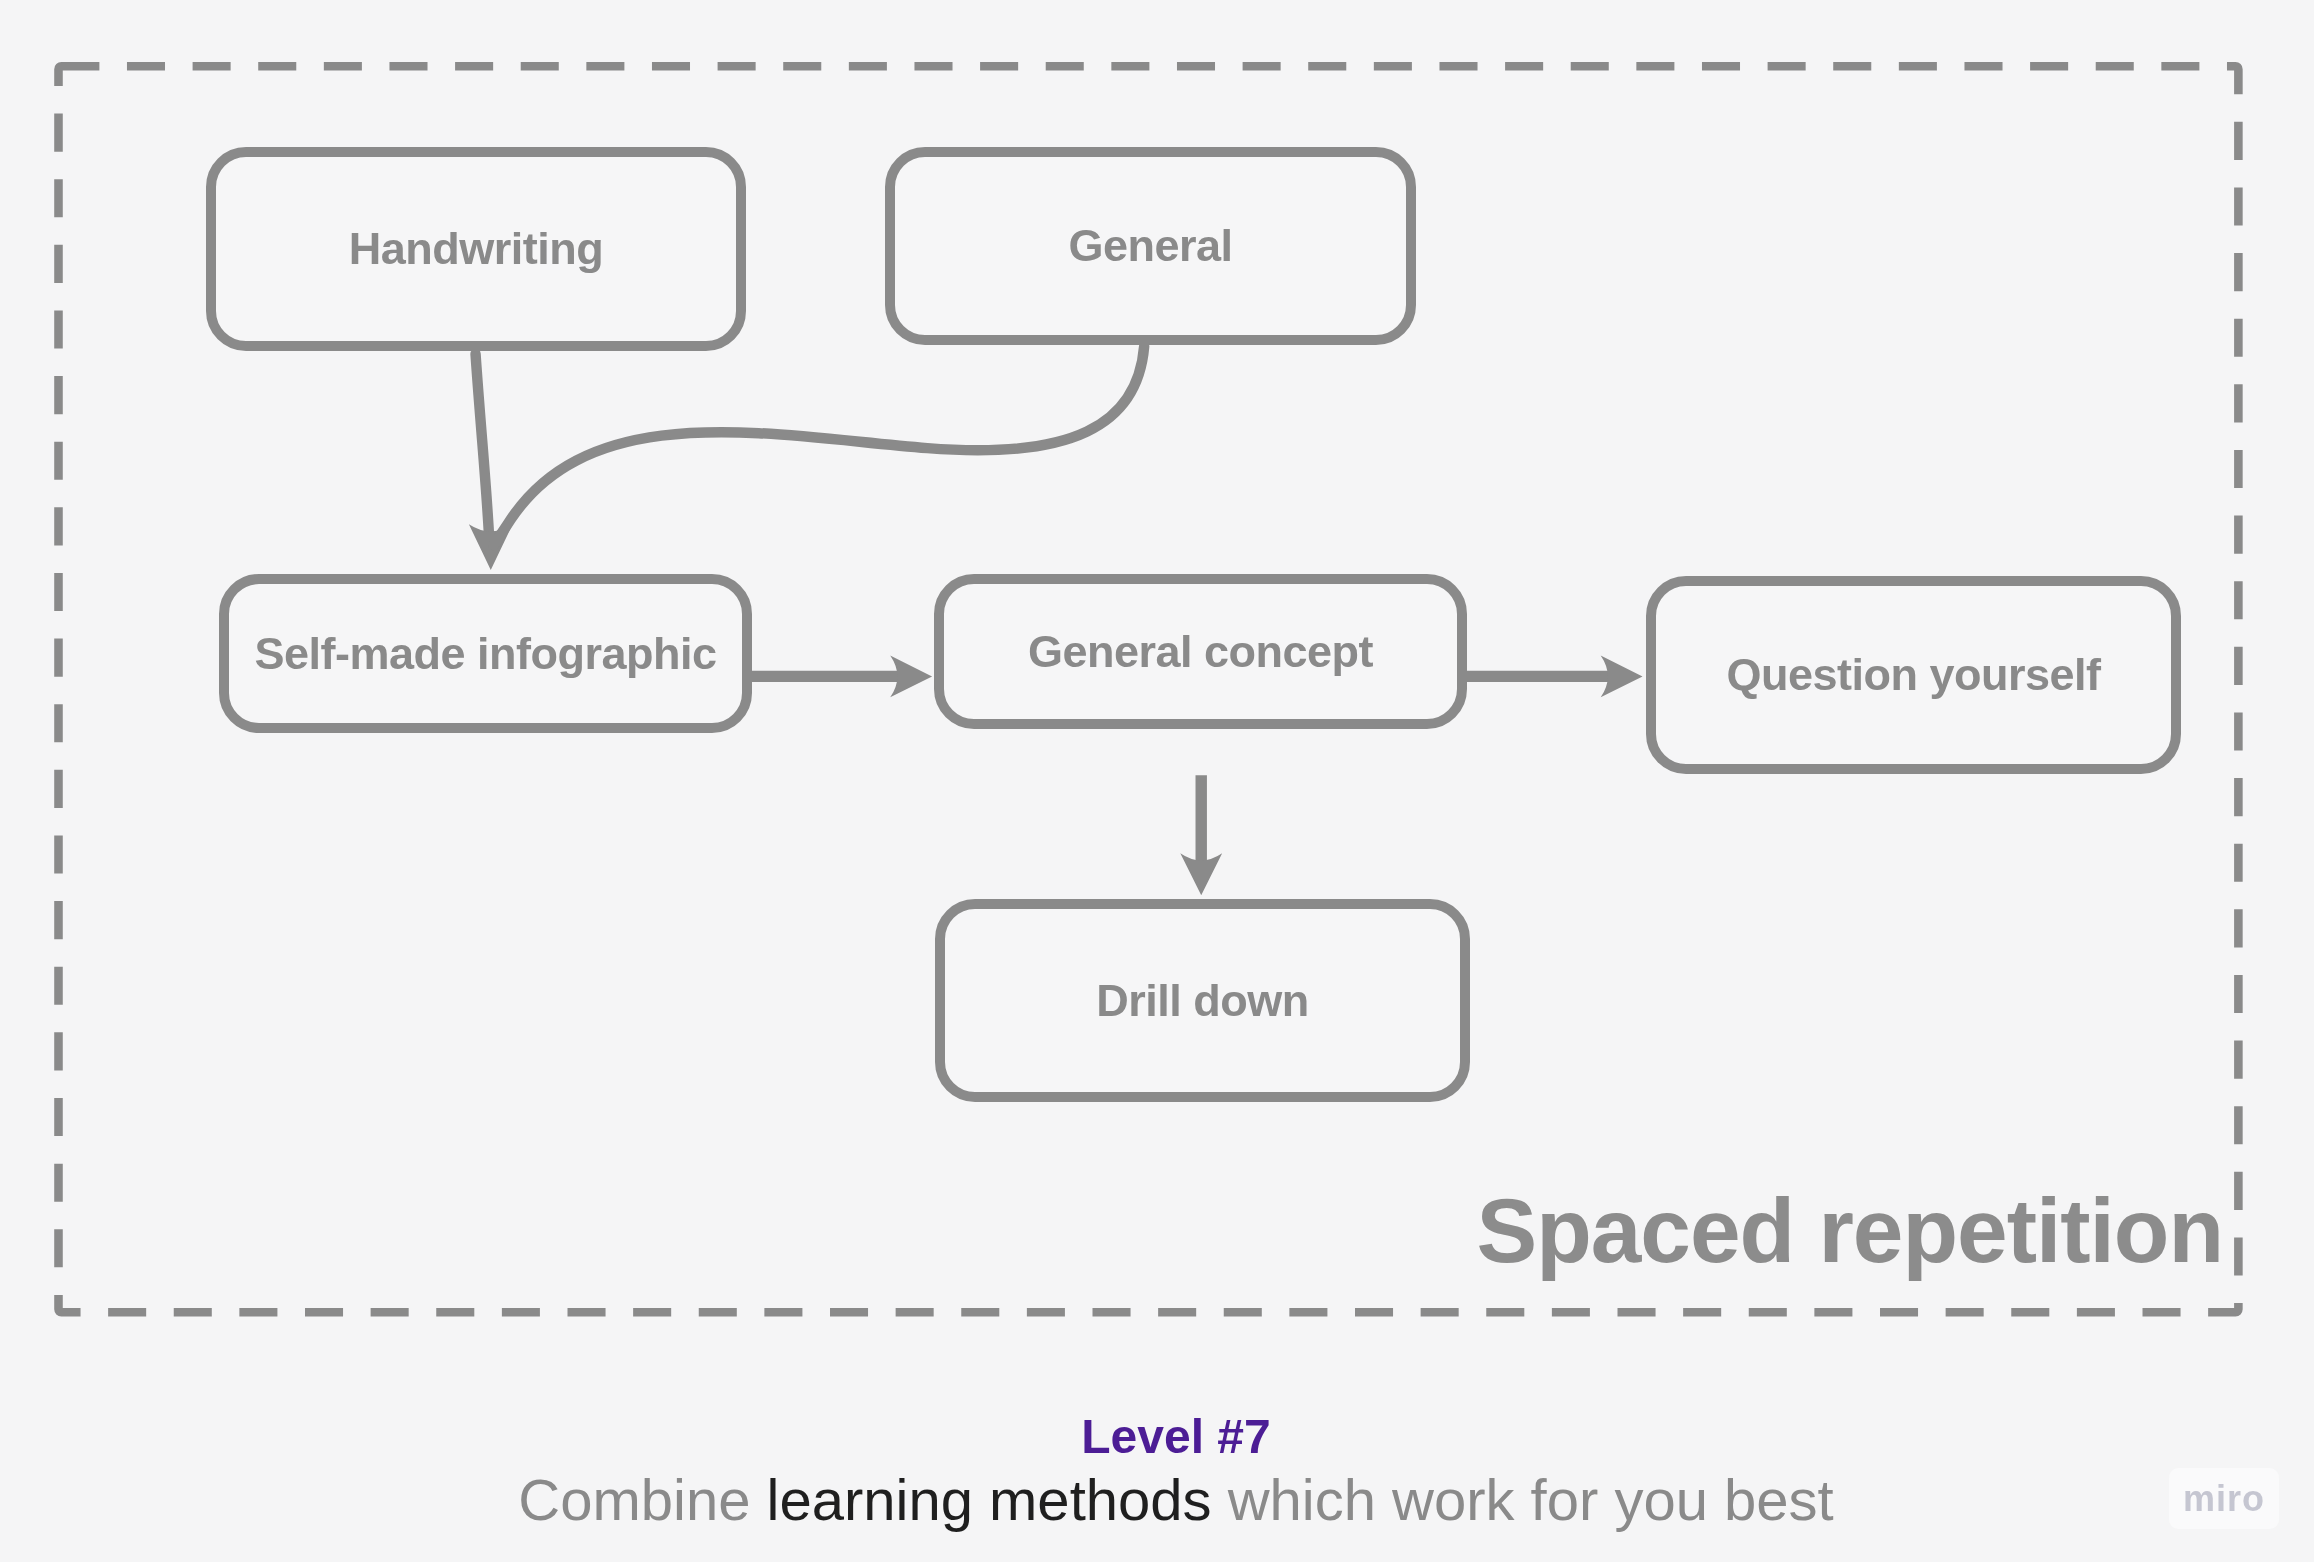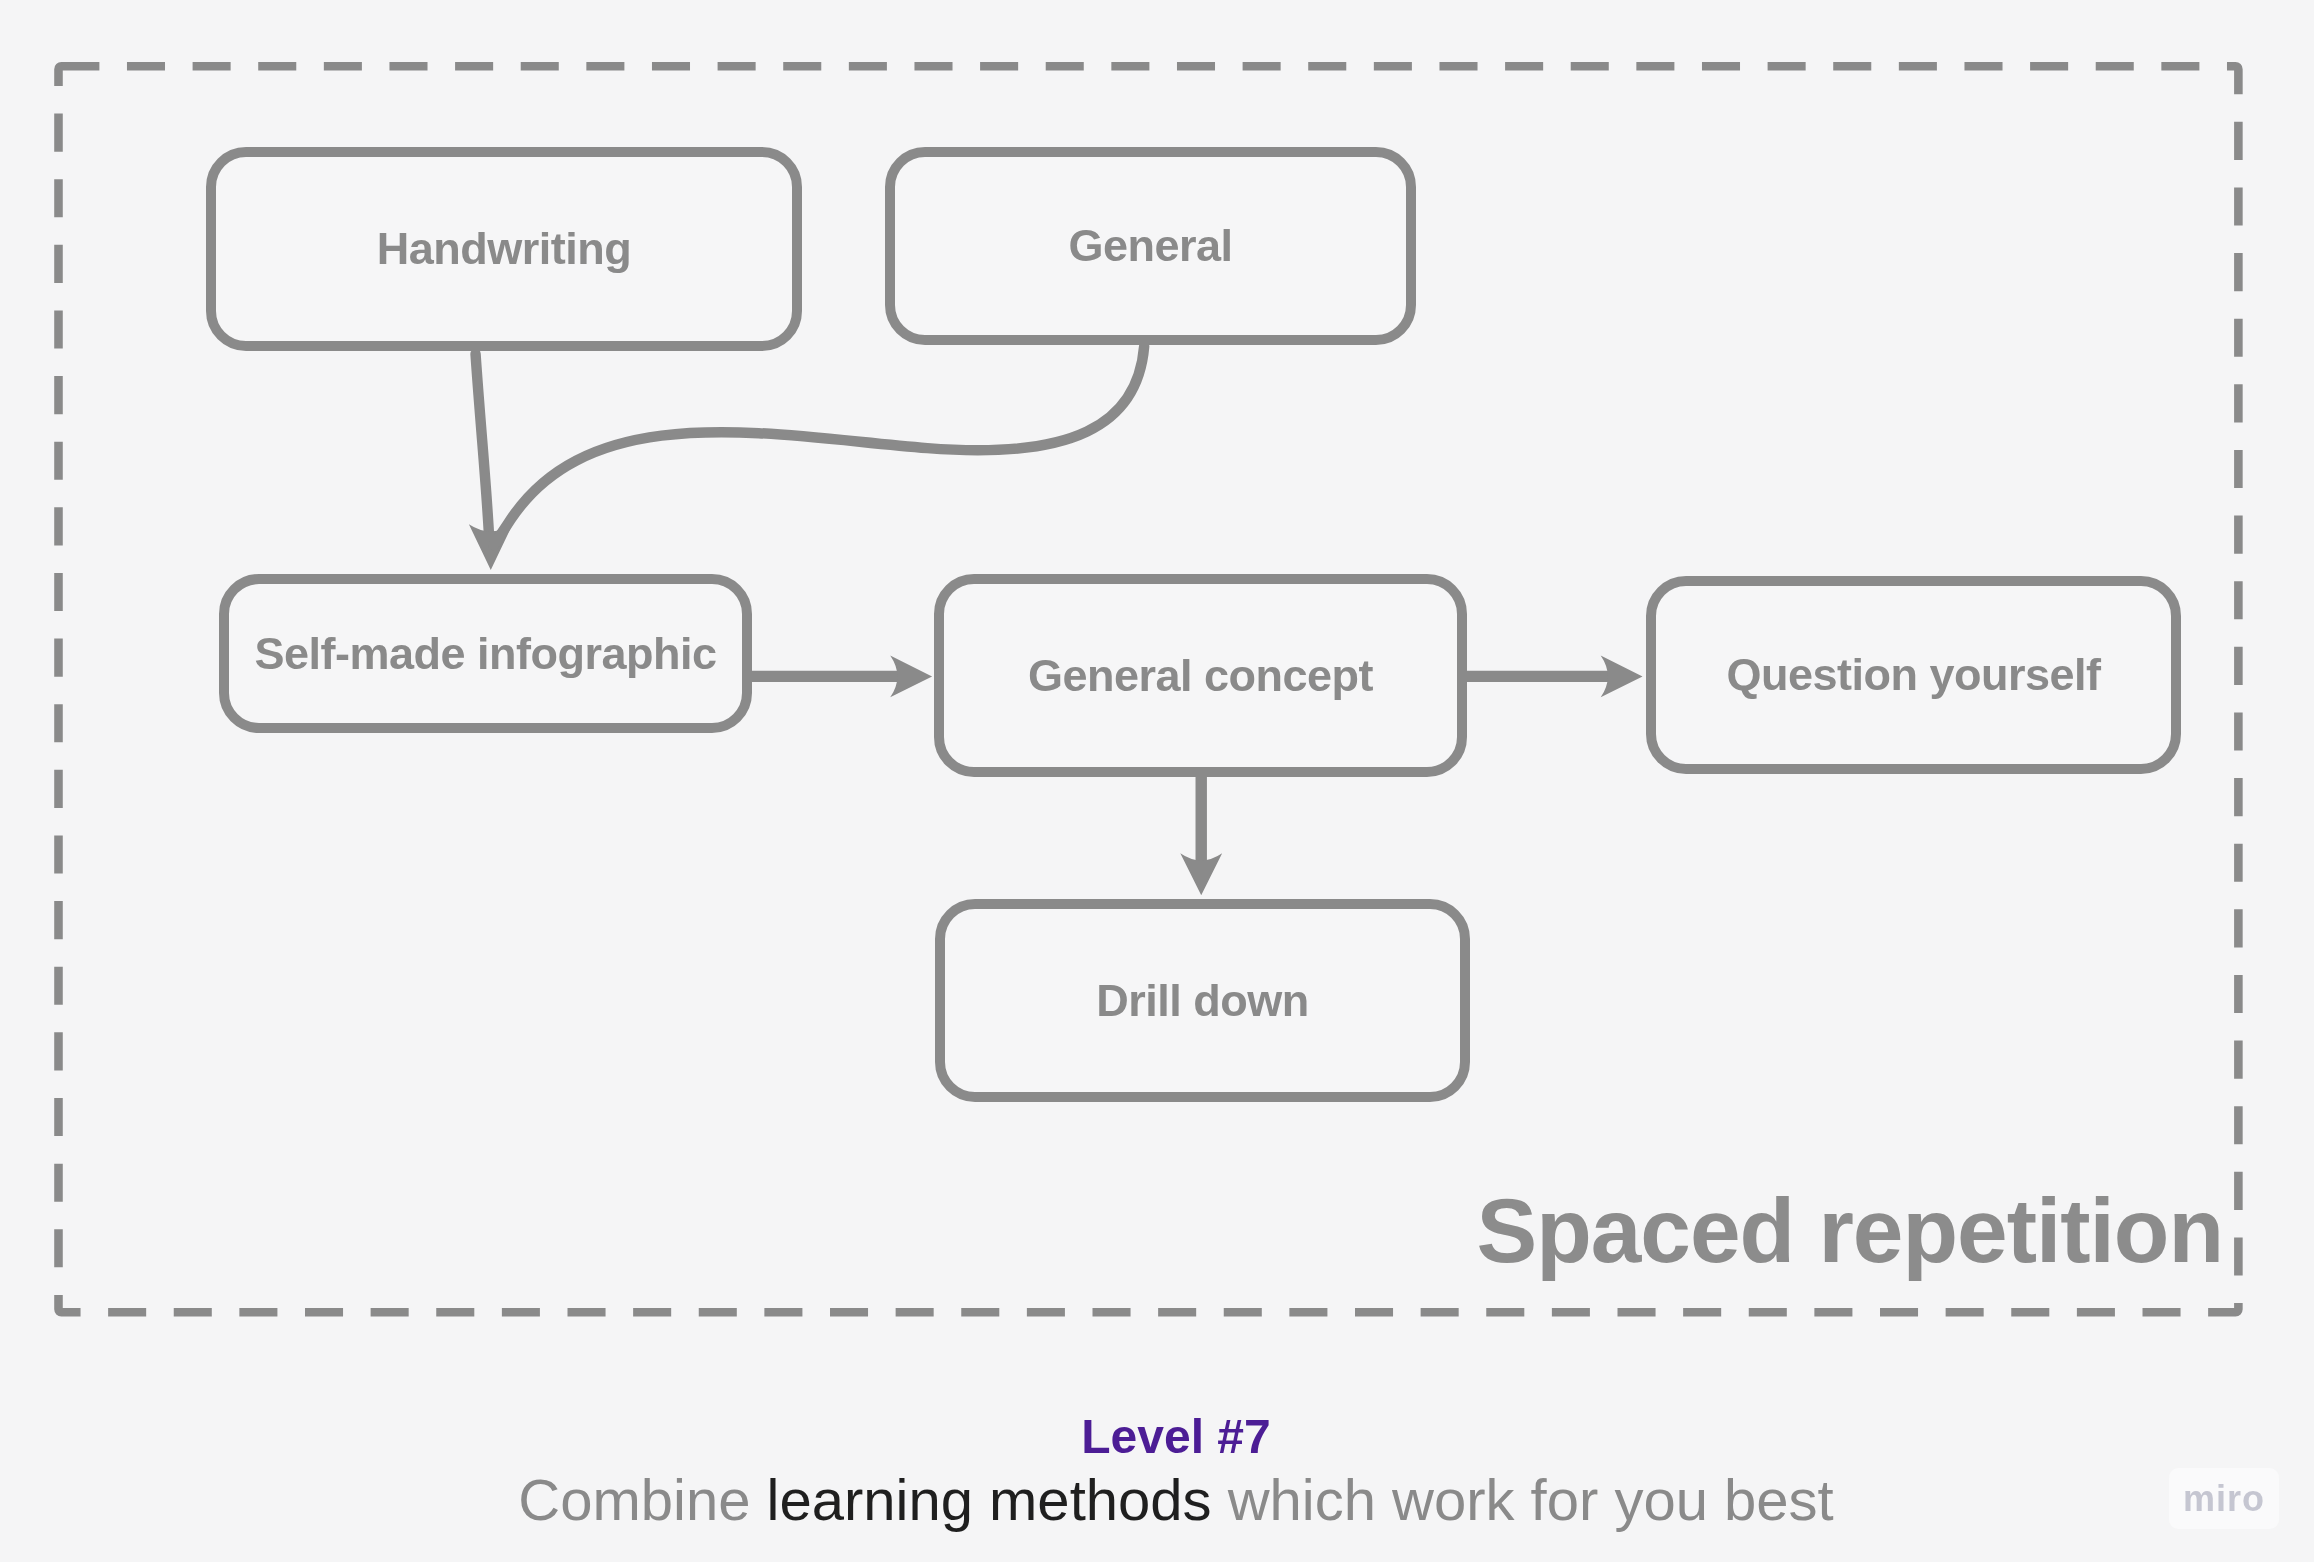--- a/index.html
+++ b/index.html
@@ -19,24 +19,24 @@
     border:10.5px solid #8a8a8a;
     border-radius:40px;
     background:#f6f6f7;
     display:flex;align-items:center;justify-content:center;
     color:#8a8a8a;
     font-weight:bold;
     font-size:45px;
     letter-spacing:-0.5px;
     white-space:nowrap;
   }
-  .node-handwriting{left:206px;top:147px;width:596px;height:204px;}
+  .node-handwriting{left:206px;top:147px;width:540px;height:204px;}
   .node-doodles{left:885px;top:147px;width:531px;height:198px;}
   .node-selfmade{left:219px;top:574px;width:533px;height:159px;}
-  .node-general{left:934px;top:574px;width:533px;height:203px;text-align:center;}
+  .node-general{left:934px;top:574px;width:533px;height:155px;text-align:center;}
   .node-question{left:1646px;top:576px;width:535px;height:198px;}
   .node-drill{left:935px;top:899px;width:535px;height:203px;}
   .frame-title{
     position:absolute;
     right:91px;top:1179px;
     font-size:91px;
     font-weight:bold;
     color:#8c8c8c;
     letter-spacing:-1px;
     white-space:nowrap;

